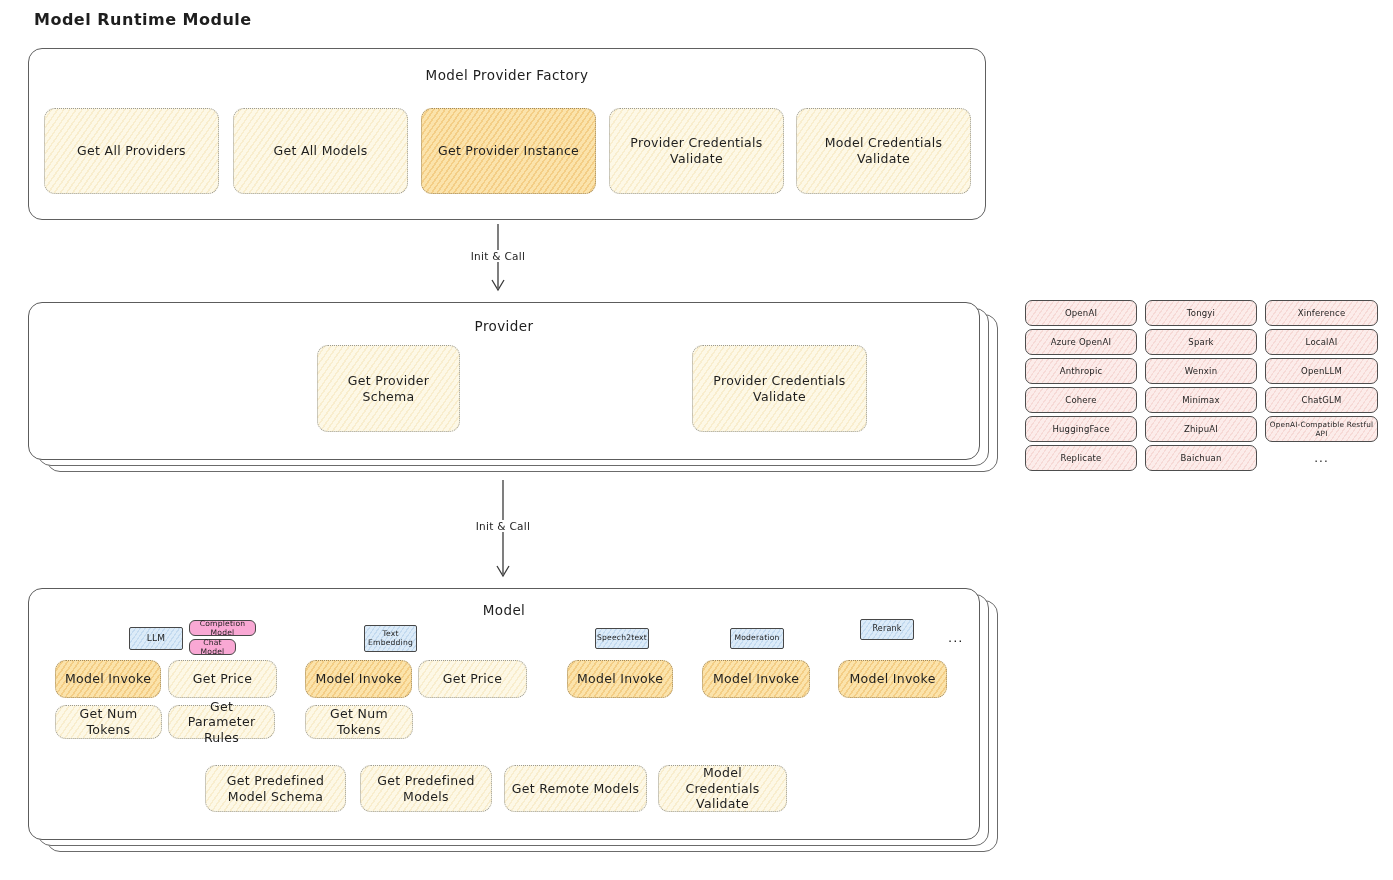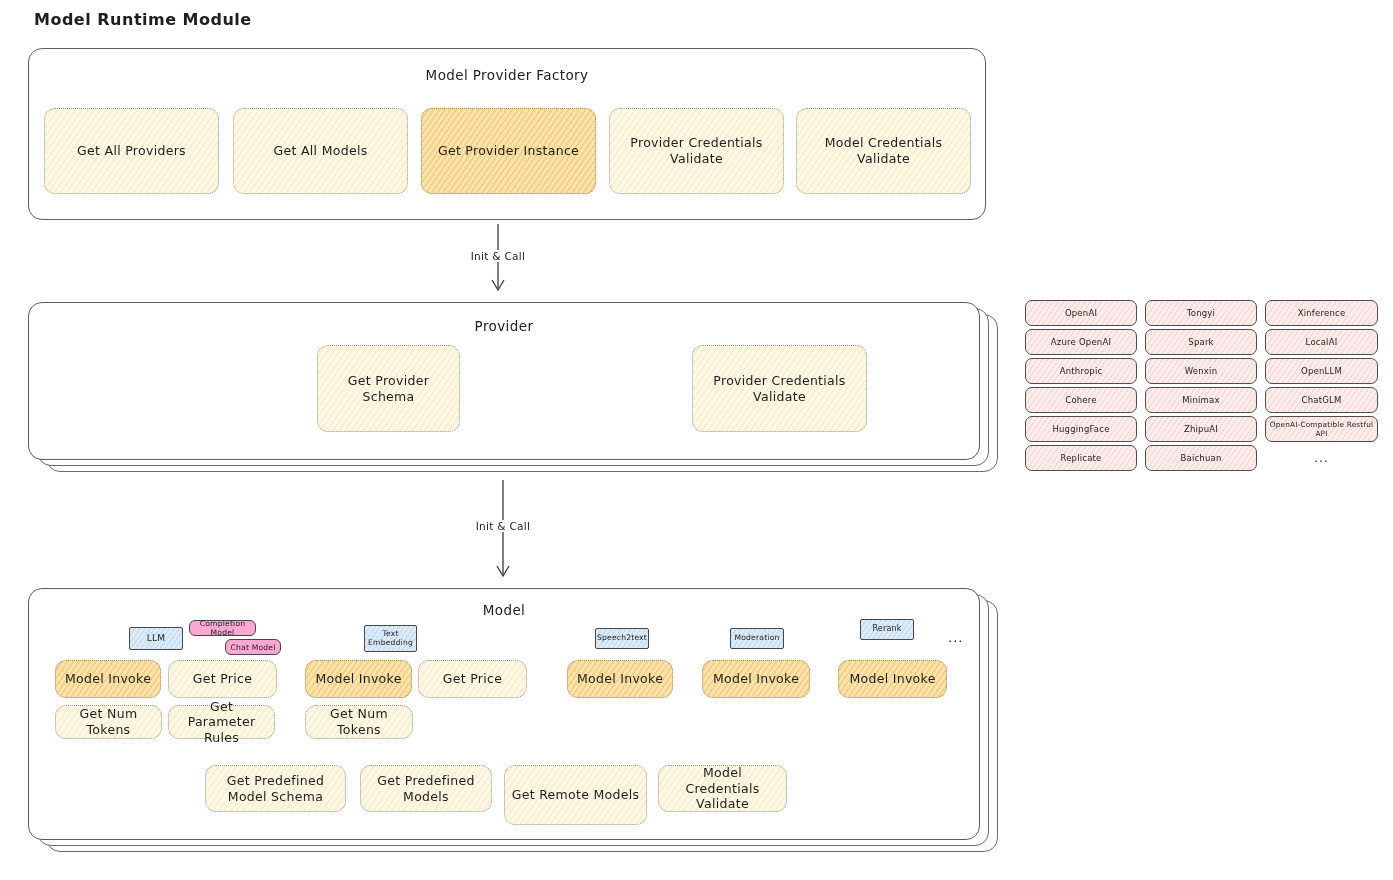--- a/index.html
+++ b/index.html
@@ -139,38 +139,38 @@
   </div>
 
   <div class="stack" style="left:28px;top:588px;width:952px;height:252px;">
     <div class="layer l3"></div>
     <div class="layer l2"></div>
     <div class="layer front"></div>
     <div class="box-title" style="top:14px;">Model</div>
 
     <div class="tab" style="left:101px;top:39px;width:54px;height:23px;">LLM</div>
     <div class="subtab" style="left:161px;top:32px;width:67px;height:16px;">Completion Model</div>
-    <div class="subtab" style="left:161px;top:51px;width:56px;height:16px;margin-left:36px;">Chat Model</div>
+    <div class="subtab" style="left:161px;top:51px;width:47px;height:16px;">Chat Model</div>
     <div class="tab" style="left:336px;top:37px;width:53px;height:27px;font-size:7.6px;">Text Embedding</div>
     <div class="tab" style="left:567px;top:40px;width:54px;height:21px;font-size:7.6px;">Speech2text</div>
     <div class="tab" style="left:702px;top:40px;width:54px;height:21px;font-size:7.6px;">Moderation</div>
     <div class="tab" style="left:832px;top:31px;width:54px;height:21px;font-size:8px;">Rerank</div>
     <div class="dots" style="left:920px;top:42px;">...</div>
 
     <div class="node orange" style="left:27px;top:72px;width:106px;height:38px;">Model Invoke</div>
     <div class="node cream" style="left:140px;top:72px;width:109px;height:38px;">Get Price</div>
     <div class="node orange" style="left:277px;top:72px;width:107px;height:38px;">Model Invoke</div>
     <div class="node cream" style="left:390px;top:72px;width:109px;height:38px;">Get Price</div>
     <div class="node orange" style="left:539px;top:72px;width:106px;height:38px;">Model Invoke</div>
     <div class="node orange" style="left:674px;top:72px;width:108px;height:38px;">Model Invoke</div>
     <div class="node orange" style="left:810px;top:72px;width:109px;height:38px;">Model Invoke</div>
 
     <div class="node cream" style="left:27px;top:117px;width:107px;height:34px;">Get Num Tokens</div>
     <div class="node cream" style="left:140px;top:117px;width:107px;height:34px;">Get Parameter Rules</div>
     <div class="node cream" style="left:277px;top:117px;width:108px;height:34px;">Get Num Tokens</div>
 
     <div class="node cream" style="left:177px;top:177px;width:141px;height:47px;">Get Predefined Model Schema</div>
     <div class="node cream" style="left:332px;top:177px;width:132px;height:47px;">Get Predefined Models</div>
-    <div class="node cream" style="left:476px;top:177px;width:143px;height:60px;">Get Remote Models</div>
+    <div class="node cream" style="left:476px;top:177px;width:143px;height:47px;">Get Remote Models</div>
     <div class="node cream" style="left:630px;top:177px;width:129px;height:47px;">Model Credentials Validate</div>
   </div>
 
 </div>
 
 </body></html>

